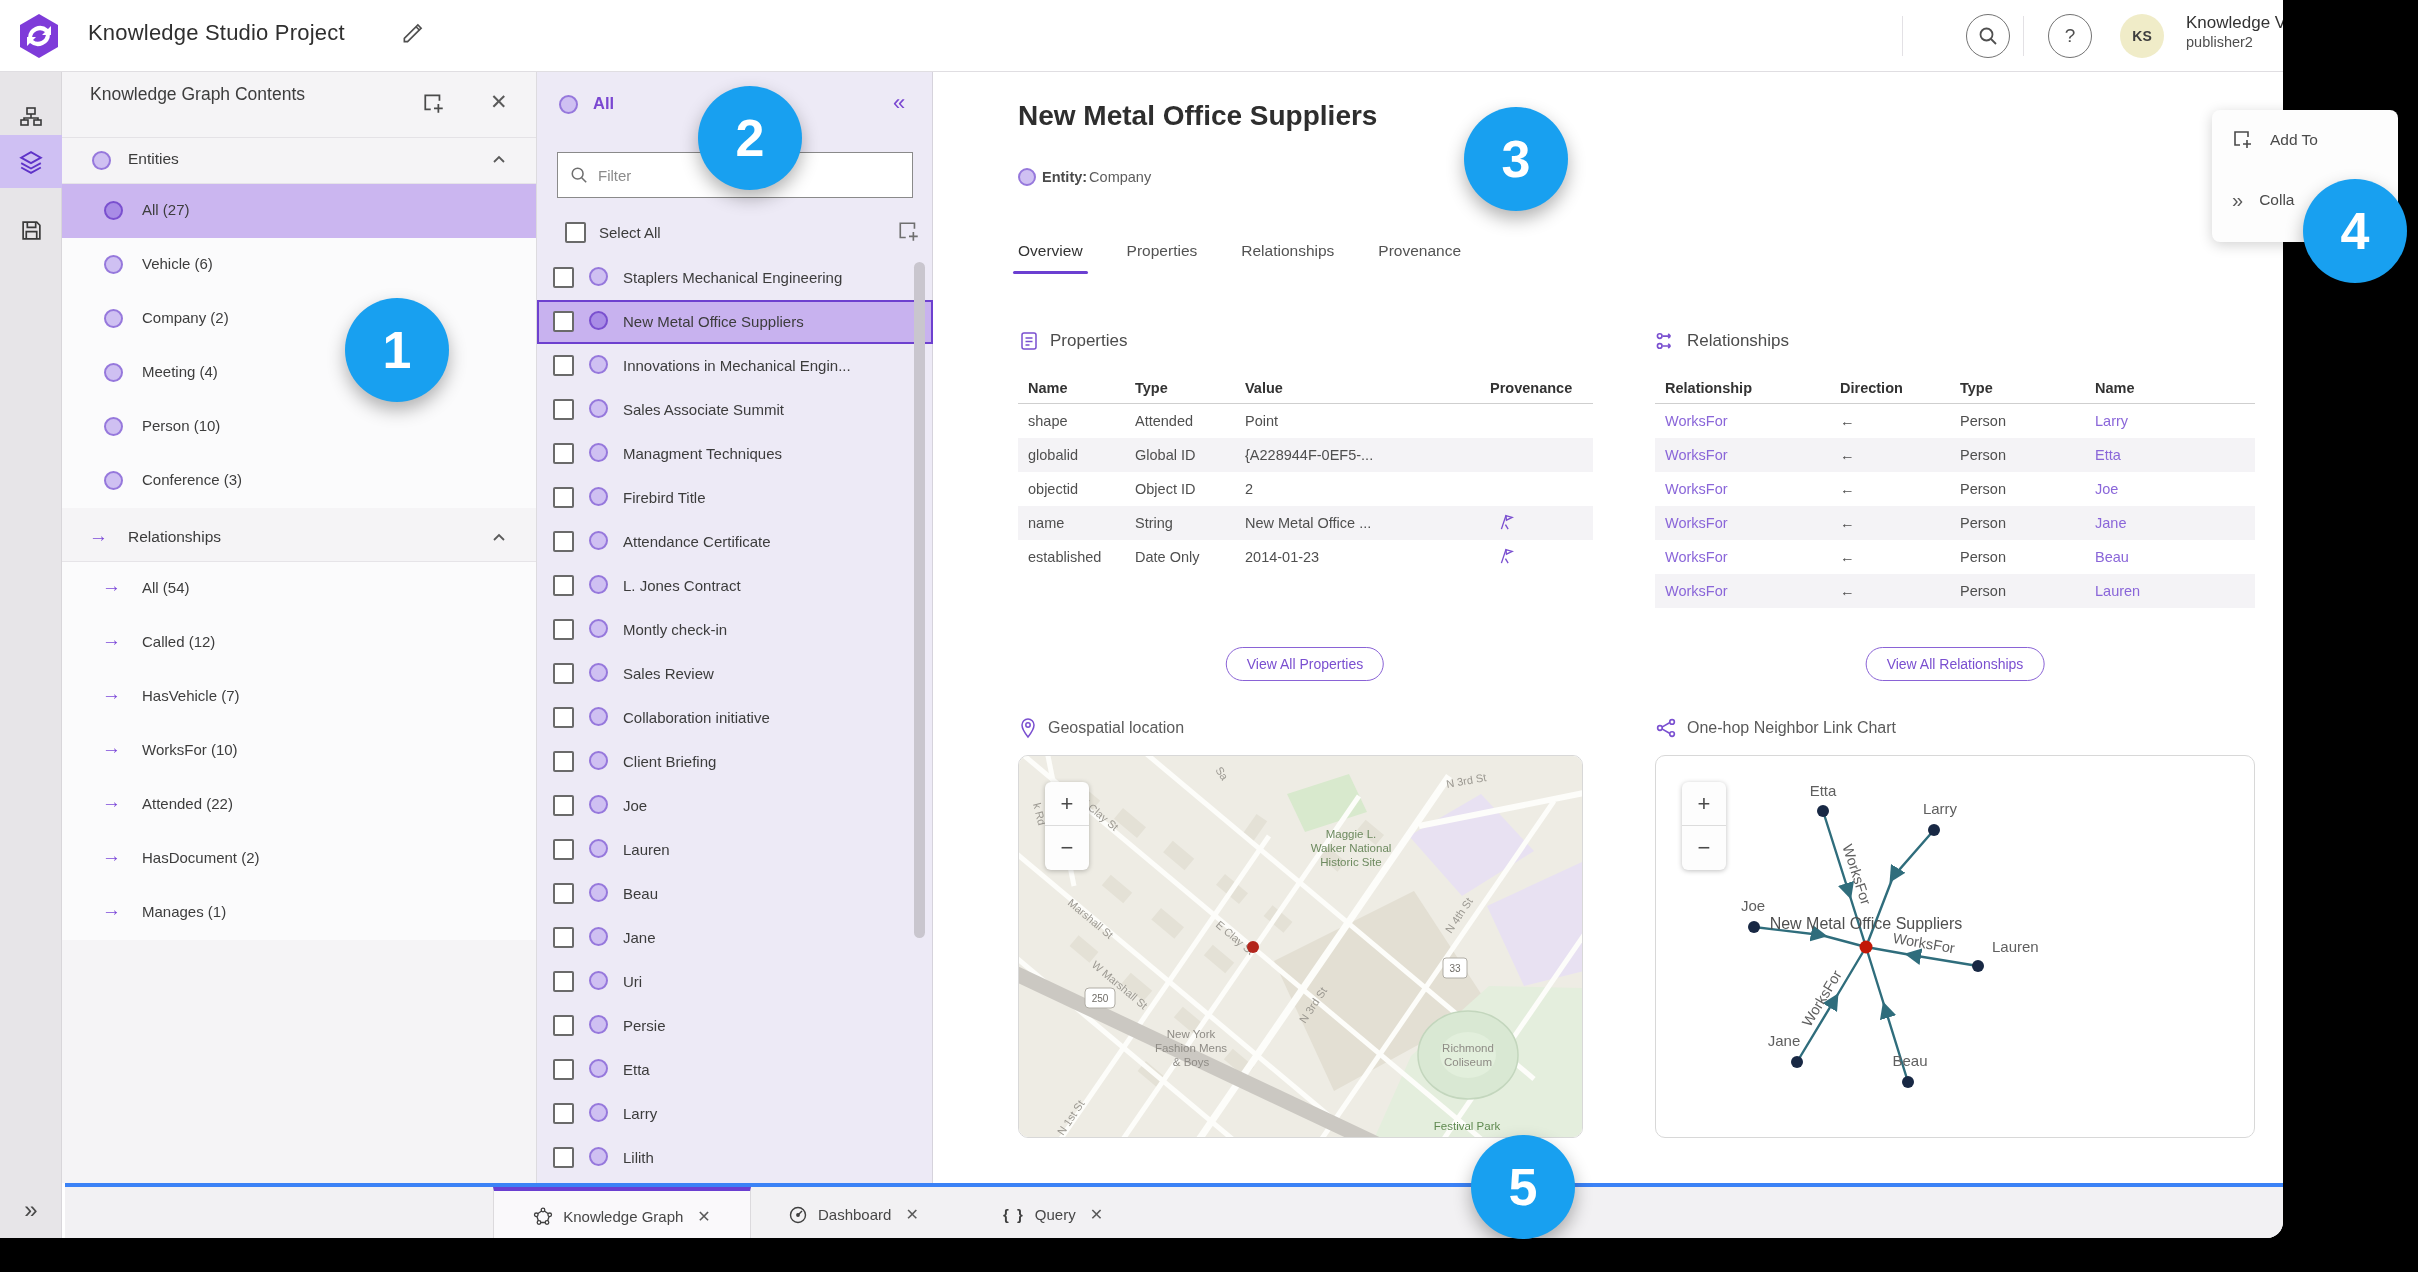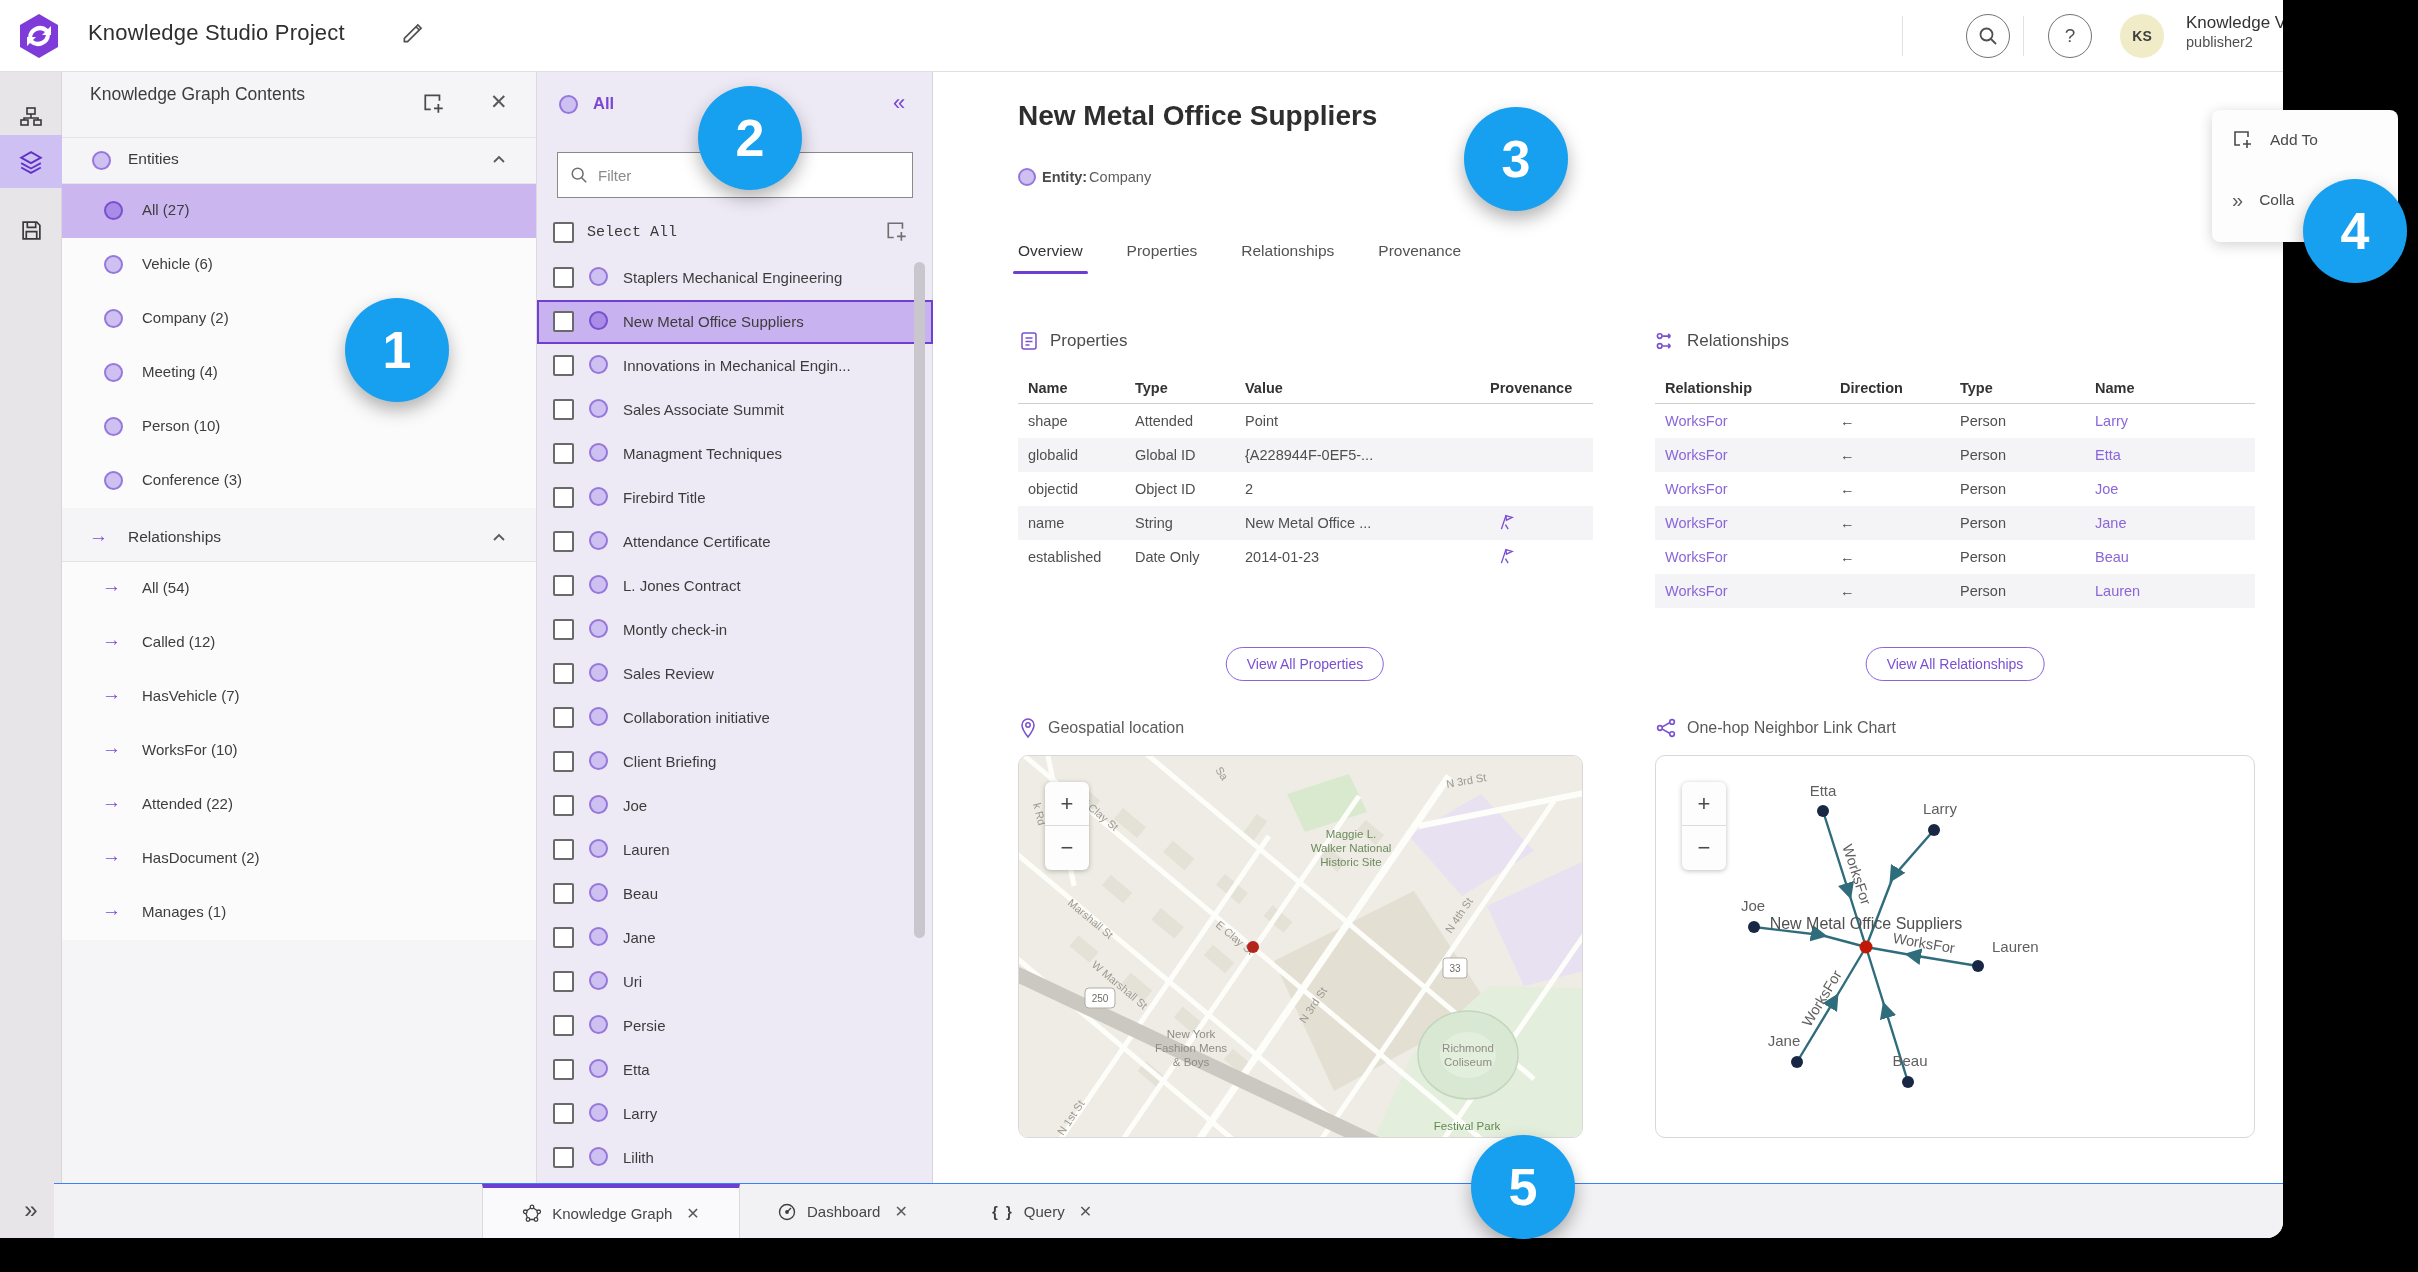--- a/index.html
+++ b/index.html
@@ -50,21 +50,21 @@
 
   
   .panel-list { position:absolute; left:537px; top:72px; width:396px; height:1111px; background:#edeaf6; border-right:1px solid #d6d3dc; z-index:3; }
   .pl-header { position:relative; height:66px; }
   .pl-header .dot { position:absolute; left:22px; top:23px; }
   .pl-title { position:absolute; left:56px; top:22px; font-size:16.5px; font-weight:bold; color:#7a47d1; }
   .pl-collapse { position:absolute; left:356px; top:18px; font-size:22px; color:#7a47d1; cursor:pointer; }
   .filter-box { position:absolute; left:20px; top:80px; width:356px; height:46px; background:#fff; border:1px solid #8a8a8a; display:flex; align-items:center; padding:0 12px; }
   .filter-box input { border:none; outline:none; font-size:15px; color:#333; margin-left:10px; width:280px; background:transparent; font-family:"Liberation Sans",sans-serif; }
   .filter-box input::placeholder { color:#8b8b8b; }
-  .selall { position:absolute; left:0; top:140px; width:396px; height:42px;font-family:Liberation Mono, monospace; }
+  .selall { position:absolute; left:12px; top:140px; width:396px; height:42px; }
   .selall .cb { position:absolute; left:16px; top:10px; }
   .selall-label { position:absolute; left:50px; top:12px; font-size:15px; color:#3b3b3b; }
   .selall-add { position:absolute; left:348px; top:8px; cursor:pointer; }
   .cb { width:21px; height:21px; background:#fff; border:2px solid #6a6a6a; border-radius:2px; display:inline-block; cursor:pointer; }
   .llist { position:absolute; left:0; top:184px; width:396px; }
   .lrow { position:relative; height:44px; cursor:pointer; }
   .lrow .cb { position:absolute; left:16px; top:11px; }
   .lrow .dot { position:absolute; left:52px; top:11px; }
   .lrow-label { position:absolute; left:86px; top:13px; font-size:15px; color:#3c3c3c; white-space:nowrap; }
   .lrow.selected { background:#c8b2ef; outline:2.5px solid #6d40cf; outline-offset:-2.5px; }
@@ -108,21 +108,21 @@
   .pill-rels { left:1022px; }
 
   .card { position:absolute; top:683px; height:383px; border:1px solid #d8d8d8; border-radius:10px; overflow:hidden; background:#fff; }
   .card-map { left:85px; width:565px; }
   .card-chart { left:722px; width:600px; }
   .zoomctl { position:absolute; left:26px; top:26px; width:44px; height:88px; background:#fdfdfd; border-radius:6px; box-shadow:0 1px 5px rgba(0,0,0,.25); z-index:3; }
   .zoomctl .zb { height:44px; display:flex; align-items:center; justify-content:center; font-size:22px; color:#4a4a4a; cursor:pointer; }
   .zoomctl .zb:first-child { border-bottom:1px solid #dcdcdc; }
 
   
-  .tabbar { position:absolute; left:54px; top:1183px; width:2338px; height:55px; background:#f2f1f3; border-top:1px solid #3b82f6; z-index:4; }
+  .tabbar { position:absolute; left:65px; top:1183px; width:2338px; height:55px; background:#f2f1f3; border-top:4px solid #3b82f6; z-index:4; }
   .btab { position:absolute; top:0; height:55px; display:flex; align-items:center; gap:10px; font-size:15px; color:#474747; cursor:pointer; padding:0 18px; }
   .btab .x { font-size:16px; color:#5a5a5a; margin-left:4px; }
   .btab.active { left:428px; width:258px; background:#faf9fb; border-top:4px solid #6b3fd1; border-left:1px solid #dcdadd; border-right:1px solid #dcdadd; justify-content:center; }
   .btab-dash { left:705px; }
   .btab-query { left:920px; }
   .q-ic { font-size:15px; color:#3f3f3f; font-weight:bold; letter-spacing:2px; }
 
   
   .popup { position:absolute; left:2212px; top:110px; width:186px; height:132px; background:#fdfdfd; border-radius:8px; box-shadow:0 3px 14px rgba(0,0,0,.18); z-index:60; }
   .pitem { position:relative; height:60px; display:flex; align-items:center; gap:16px; padding-left:20px; font-size:15.5px; color:#4a4a4a; cursor:pointer; }

